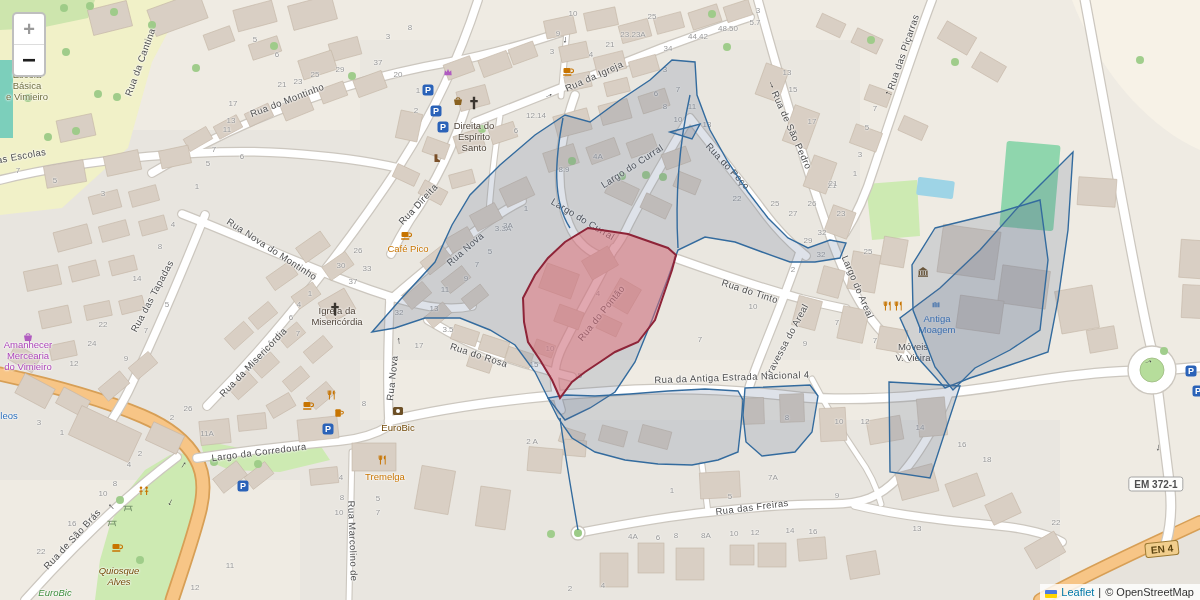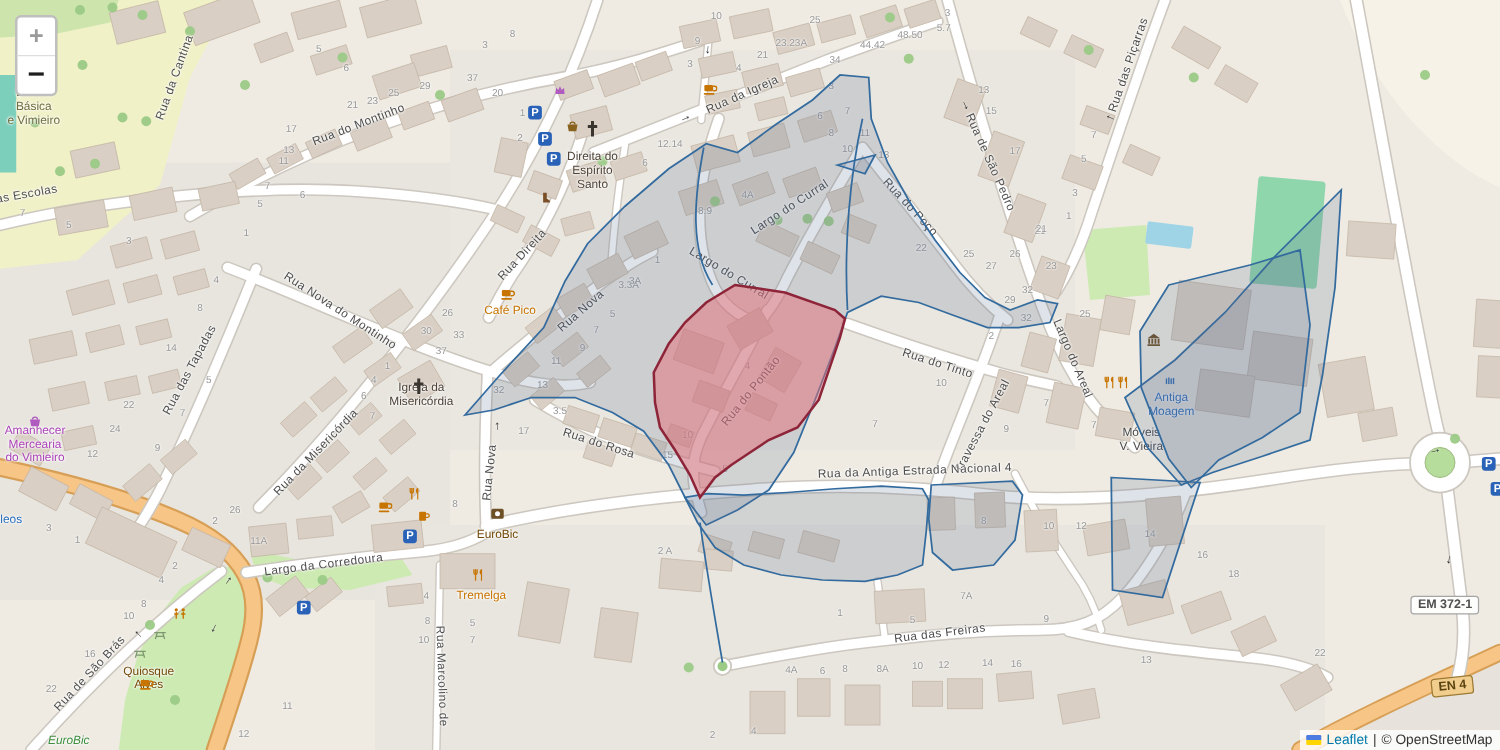--- a/index.html
+++ b/index.html
@@ -24,21 +24,21 @@
   .shield{position:absolute;transform:translate(-50%,-50%);font-size:10px;font-weight:bold;
     padding:1px 5px;border-radius:3px;white-space:nowrap;z-index:2;}
   .shield.white{background:#fdfdfb;border:1px solid #a5a5a5;color:#4f4f4f;}
   .shield.tan{background:#f1ce8d;border:1px solid #9c7a33;color:#5a4310;}
   .leaflet-ctl{position:absolute;top:12px;left:12px;width:30px;background:#fff;
     border:2px solid rgba(0,0,0,.25);border-radius:5px;z-index:10;overflow:hidden;}
   .zbtn{width:30px;height:30px;text-align:center;font-size:20px;font-weight:bold;line-height:30px;
     color:#9a9a9a;cursor:pointer;user-select:none;}
   .zbtn.zout{border-top:1px solid #ddd;color:#1f1f1f;font-size:24px;}
   .attrib{position:absolute;right:0;bottom:0;background:rgba(255,255,255,.8);padding:2px 6px 2px 5px;
-    font-size:11px;color:#333;z-index:10;display:flex;align-items:center;gap:4px;}
+    font-size:11px;color:#333;z-index:10;display:flex;align-items:flex-end;gap:4px;}
   .attrib a{color:#0078a8;text-decoration:none;cursor:pointer;}
   .attrib .osm{cursor:pointer;}
   .flag{display:inline-block;width:12px;height:8px;background:linear-gradient(#4c7be1 50%,#ffd500 50%);
     border-radius:1px;}
 </style>
 </head>
 <body>
 
 <div id="map">
 
@@ -569,21 +569,21 @@
       </div>
       <div class="poi" style="left: 913px; top: 352px; color: rgb(74, 74, 74);">
         <div>Móveis</div>
         <div>V. Vieira</div>
       </div>
       <div class="poi" style="left: 28px; top: 356px; color: rgb(171, 68, 184);">
         <div>Amanhecer</div>
         <div>Mercearia</div>
         <div>do Vimieiro</div>
       </div>
-      <div class="poi" style="left: 119px; top: 543px; color: rgb(115, 74, 8);">
+      <div class="poi" style="left: 119px; top: 576px; color: rgb(115, 74, 8); font-style: italic;">
         <div>Quiosque</div>
         <div>Alves</div>
       </div>
       <div class="poi it" style="left: 55px; top: 593px; color: rgb(62, 142, 62);">
         <div>EuroBic</div>
       </div>
       <div class="poi" style="left: 9px; top: 416px; color: rgb(42, 110, 187);">
         <div>leos</div>
       </div>
       <div class="park" style="left: 428px; top: 90px;">P</div>

